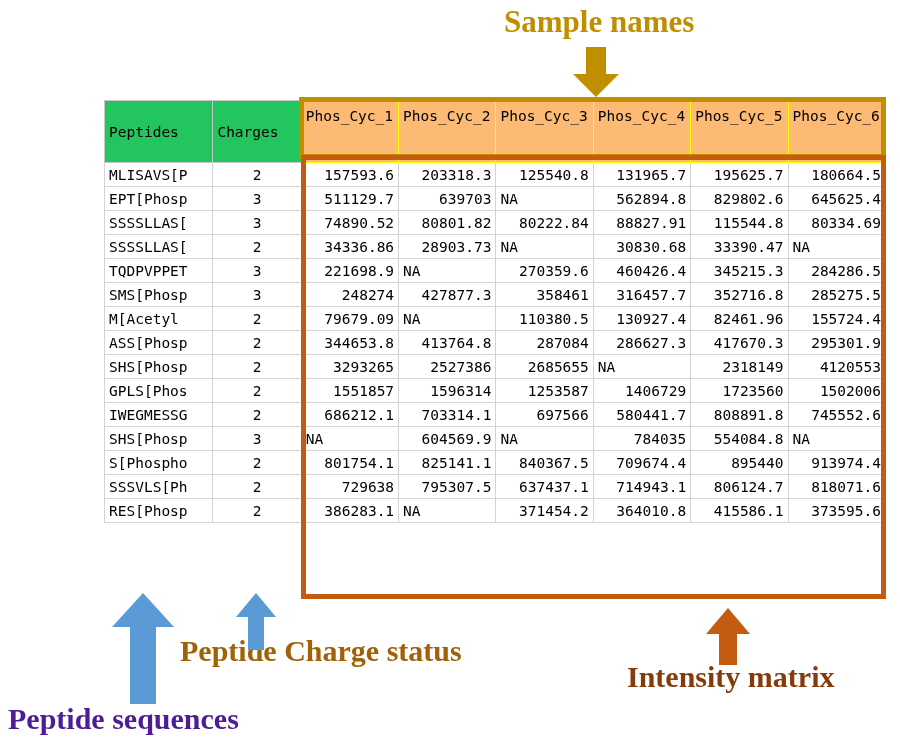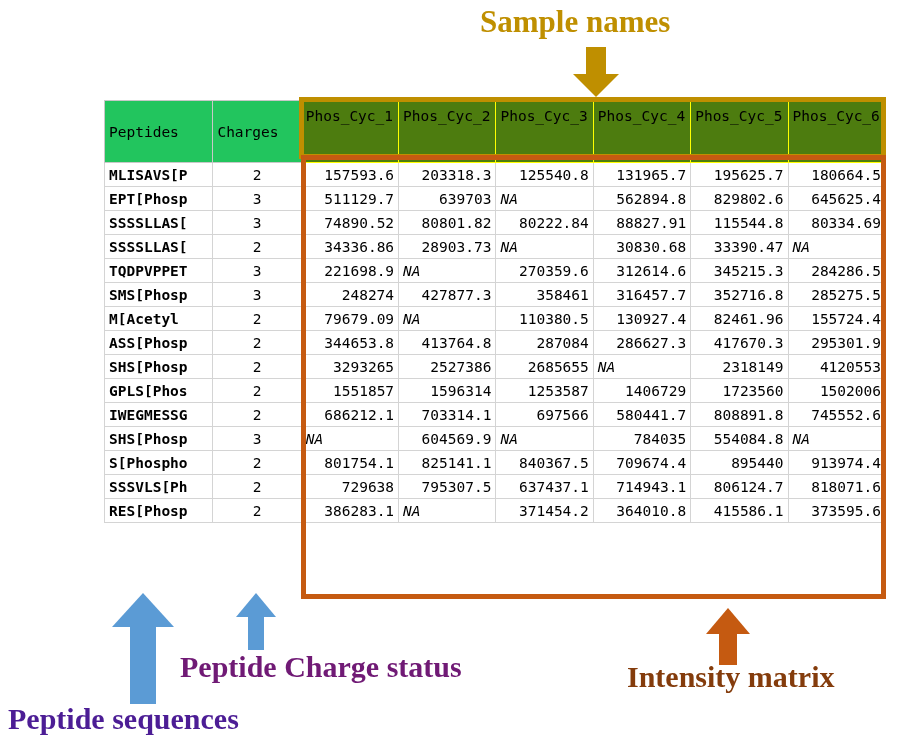--- a/index.html
+++ b/index.html
@@ -18,36 +18,36 @@
 
   
   .anno-label {
     position: absolute;
     font-family: "Liberation Serif", serif;
     font-weight: bold;
     white-space: nowrap;
     line-height: 1;
   }
   #sample-names-label {
-    left: 480px;
+    left: 504px;
     top: 6px;
     font-size: 31px;
     color: #BF8F00;
   }
   #peptide-sequences-label {
     left: 8px;
     top: 704px;
     font-size: 30px;
     color: #4c1d95;
   }
   #peptide-charge-label {
     left: 180px;
-    top: 652px;
+    top: 636px;
     font-size: 30px;
-    color: #701a75;
+    color: #a16207;
   }
   #intensity-matrix-label {
     left: 608px;
     top: 662px;
     font-size: 30px;
     color: #843C0C;
     margin-left: 19px;
   }
 
   
@@ -138,47 +138,45 @@
   }
   
   #spreadsheet thead th {
     background: #22c55e;
     text-align: left;
     height: 55px;
     vertical-align: middle;
     border: 1px solid #c8c8c8;
   }
   #spreadsheet thead th.samplecol {
-    background: #4d7c0f;
+    background: #fdba74;
     vertical-align: top;
     padding-top: 6px;
     white-space: normal;
     word-break: break-all;
     line-height: 1.25;
     border-color: #FFFF00;
   }
   
   .col-pep { width: 108px; }
   .col-chg { width: 88px; }
   .col-smp { width: 97px; }
 
   
   #spreadsheet tbody td.pep {
     text-align: left;
-    font-weight: bold;
   }
   #spreadsheet tbody td.chg {
     text-align: center;
   }
   #spreadsheet tbody td.val {
     text-align: right;
   }
   #spreadsheet tbody td.val.na {
     text-align: left;
-    font-style: italic;
   }
 
   
   .hl-box {
     position: absolute;
     pointer-events: none;
     box-sizing: border-box;
   }
   #sample-names-box {
     left: 299px;
@@ -261,21 +259,21 @@
         <td class="val">30830.68</td>
         <td class="val">33390.47</td>
         <td class="val na">NA</td>
       </tr>
       <tr>
         <td class="pep">TQDPVPPET</td>
         <td class="chg">3</td>
         <td class="val">221698.9</td>
         <td class="val na">NA</td>
         <td class="val">270359.6</td>
-        <td class="val">312614.6</td>
+        <td class="val">460426.4</td>
         <td class="val">345215.3</td>
         <td class="val">284286.5</td>
       </tr>
       <tr>
         <td class="pep">SMS[Phosp</td>
         <td class="chg">3</td>
         <td class="val">248274</td>
         <td class="val">427877.3</td>
         <td class="val">358461</td>
         <td class="val">316457.7</td>

